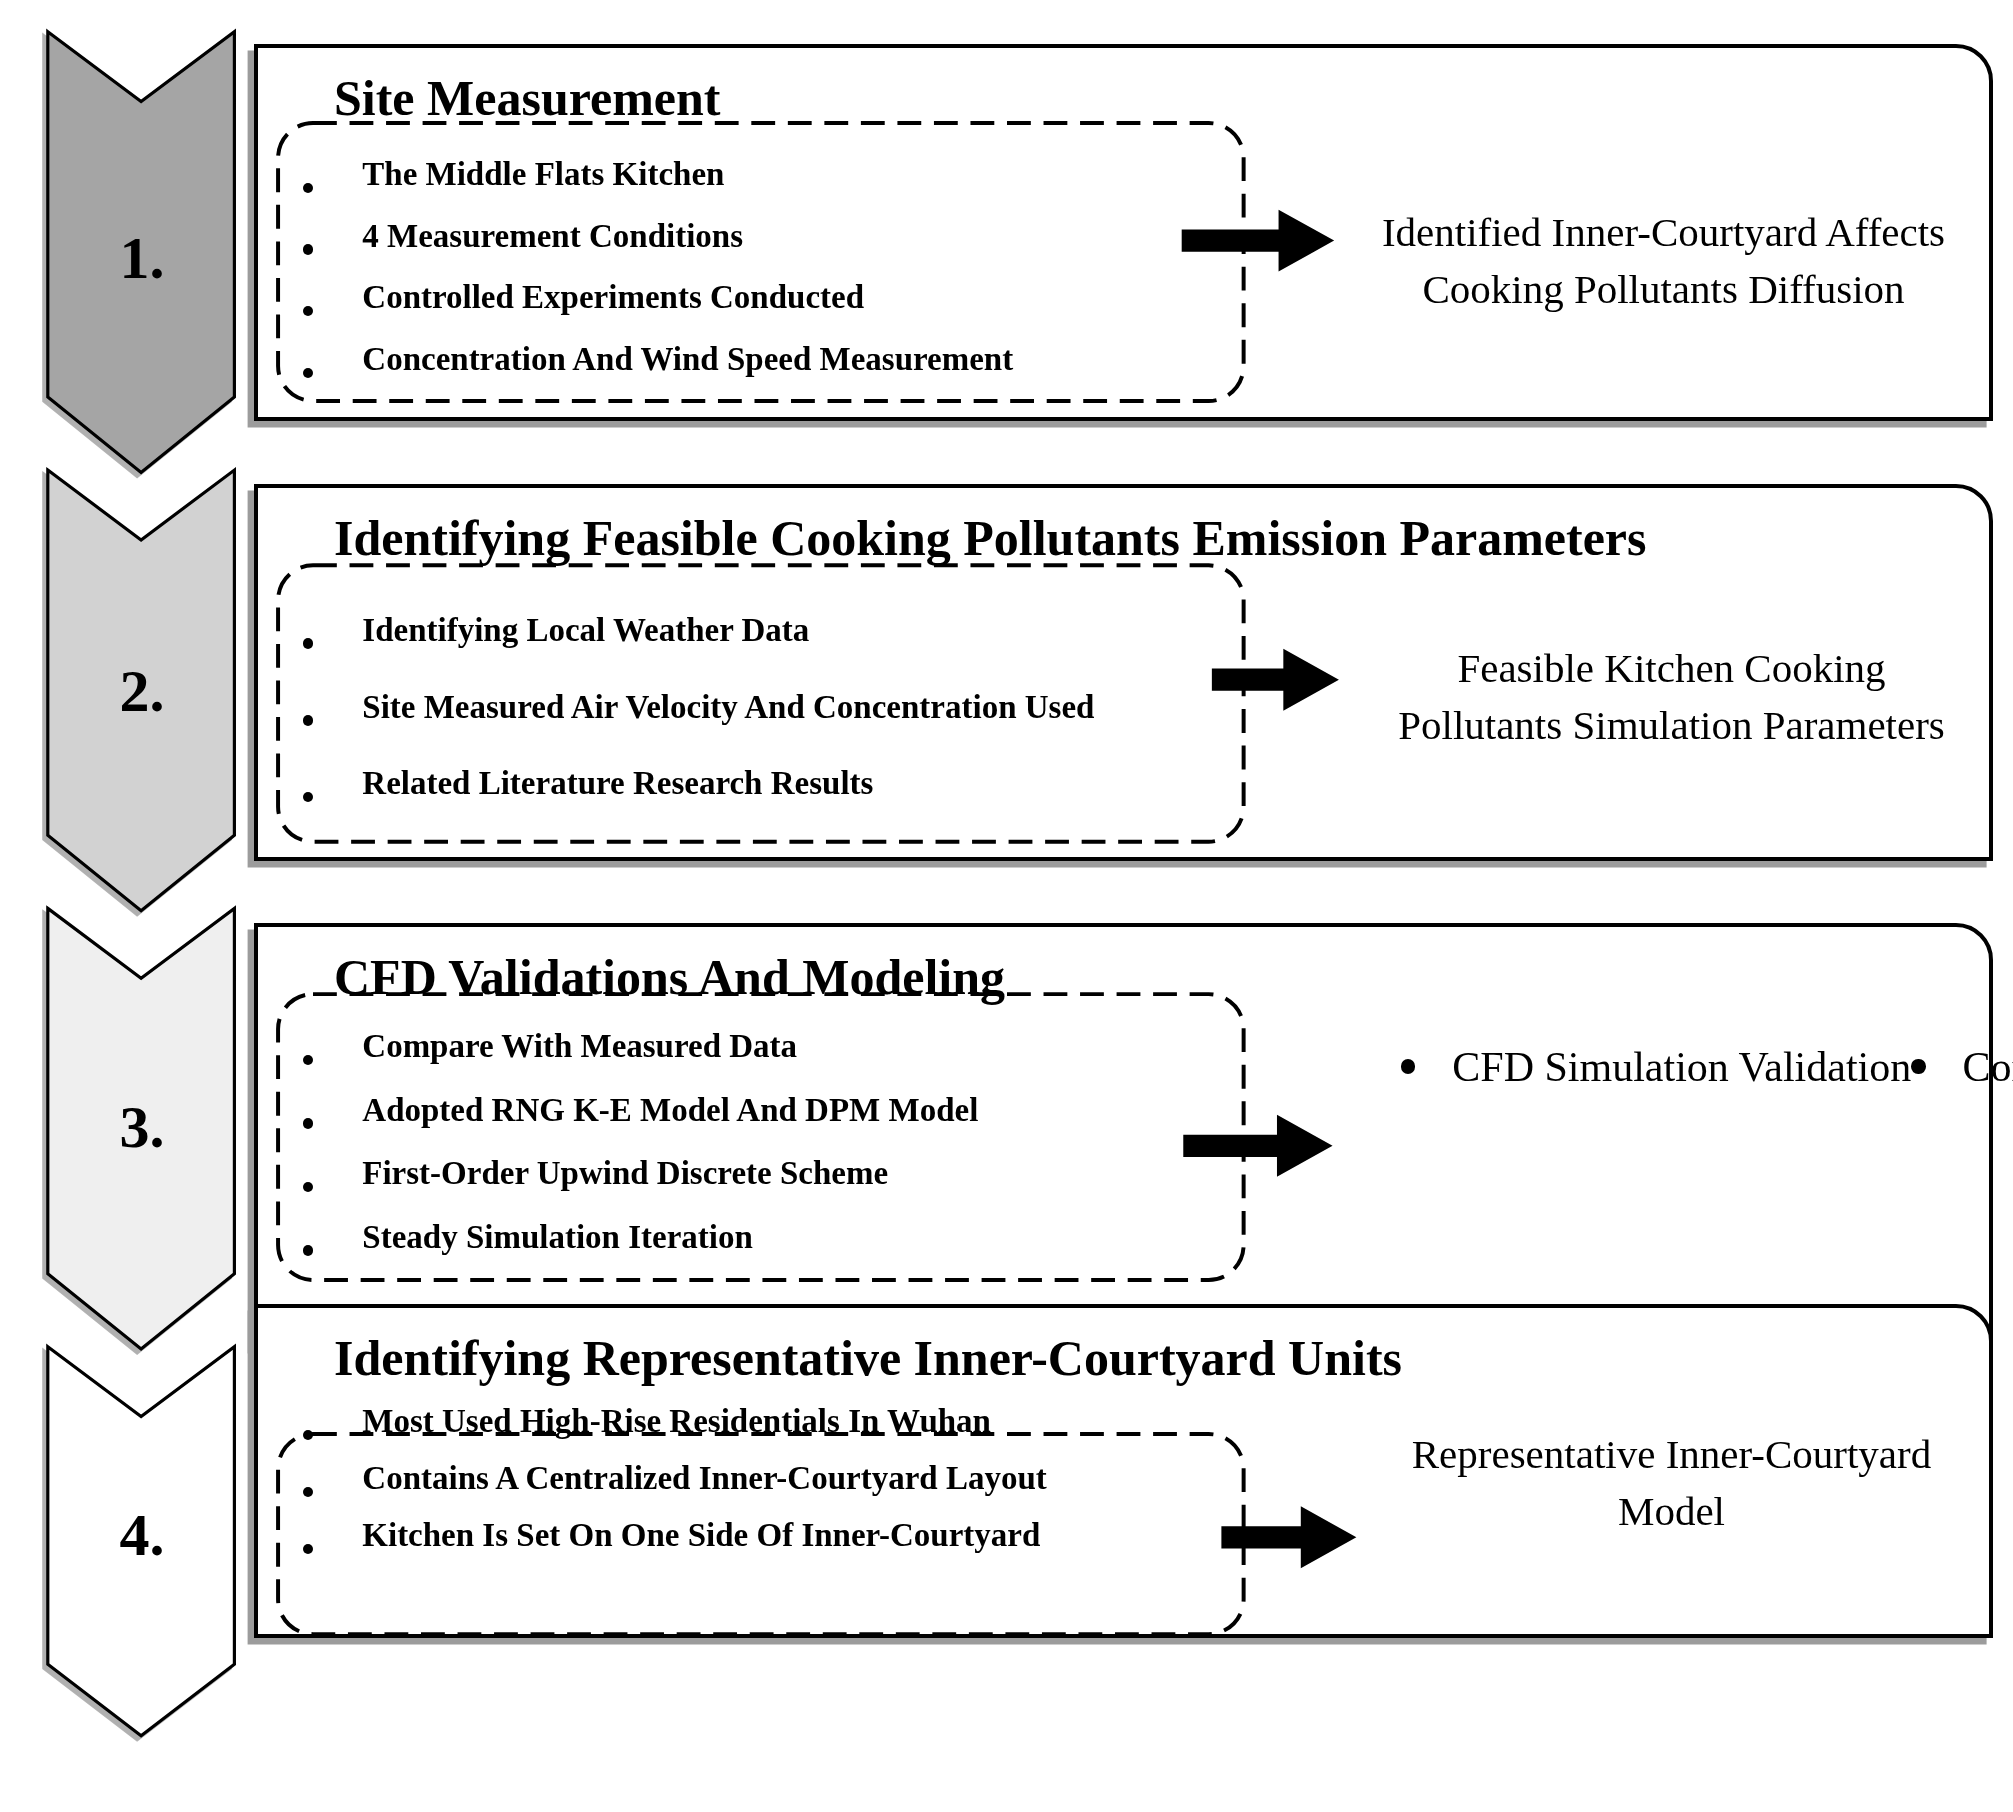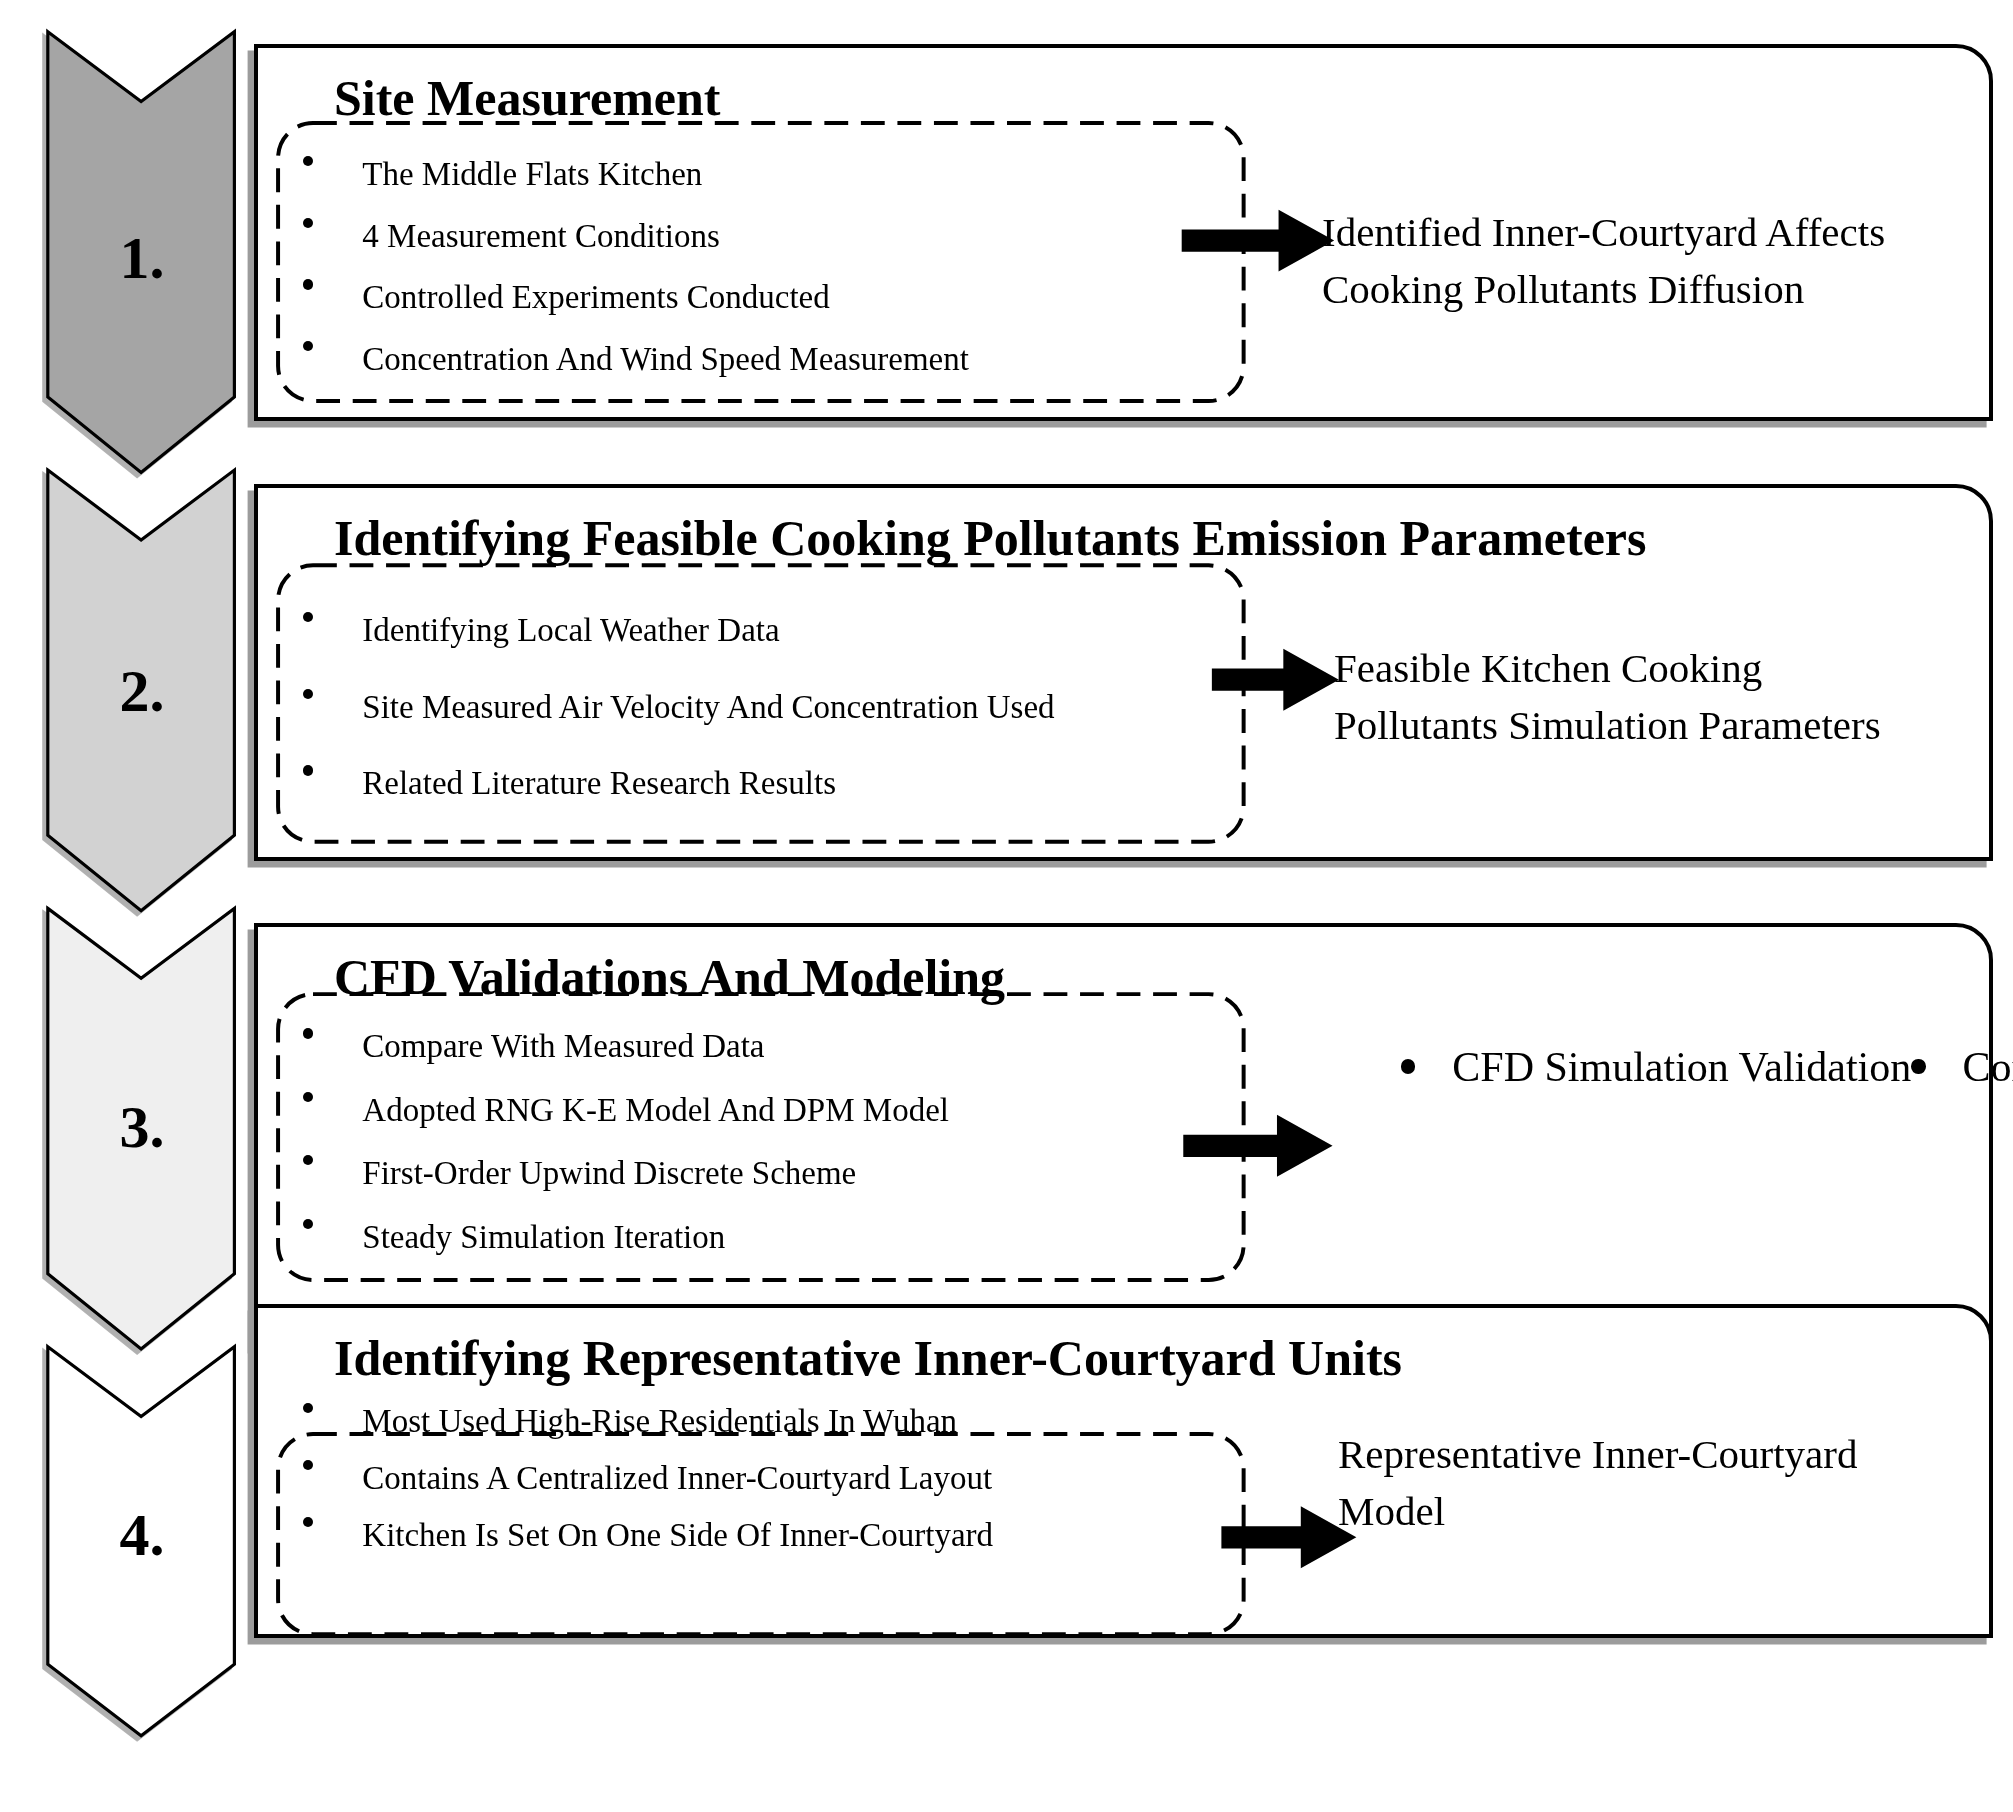--- a/index.html
+++ b/index.html
@@ -26,25 +26,25 @@
   }
   .box-title{
     position:absolute;left:76px;top:20.6px;
     font-size:50px;font-weight:bold;white-space:nowrap;
   }
   .bullets{
     position:absolute;left:29px;width:953px;
     display:flex;flex-direction:column;justify-content:space-evenly;
     padding-left:16px;box-sizing:border-box;
   }
-  .brow{display:flex;align-items:flex-start;}
+  .brow{display:flex;align-items:flex-end;font-weight:bold;}
   .dot{flex:none;width:10.3px;height:10.3px;border-radius:50%;background:#000;margin-right:49px;}
   .btext{font-size:33px;white-space:nowrap;}
   .out{
-    position:absolute;
+    position:absolute;text-align:center;
     font-size:41px;line-height:57px;
   }
   .outlist{position:absolute;display:flex;flex-direction:row;}
   .outrow{display:flex;align-items:center;height:79px;}
   .outdot{flex:none;width:14.3px;height:14.3px;border-radius:50%;background:#000;margin-right:37px;}
   .outtext{font-size:42px;white-space:nowrap;}
 </style>
 </head>
 <body>
 

